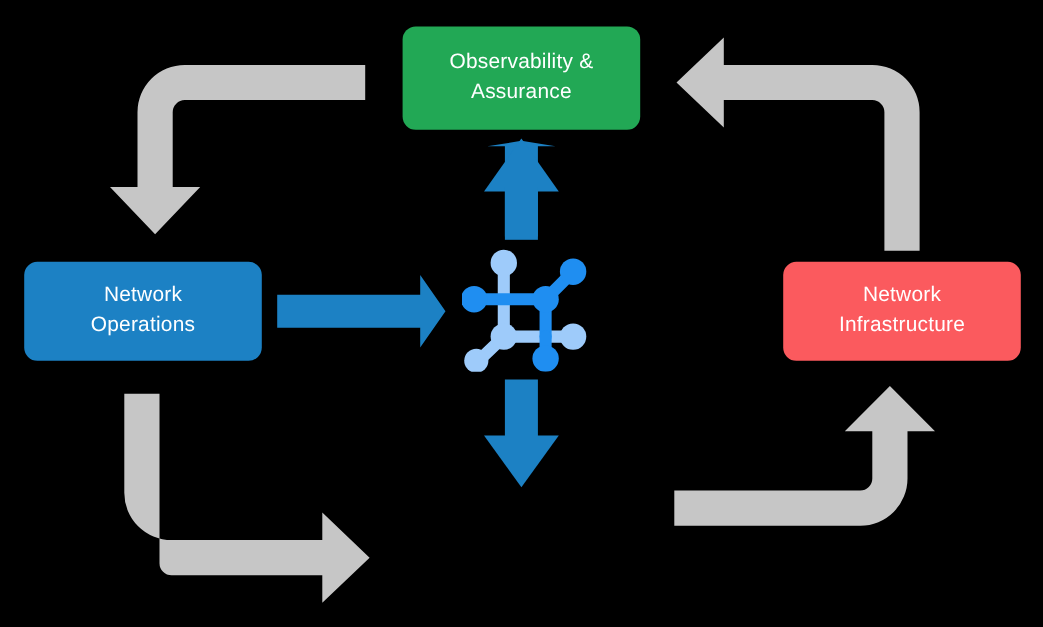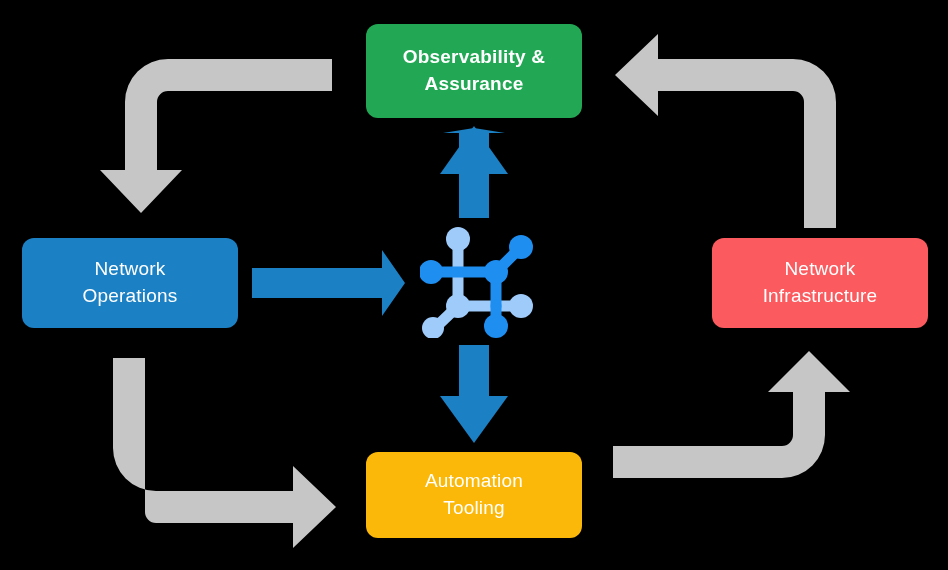--- a/index.html
+++ b/index.html
@@ -41,21 +41,21 @@
     letter-spacing: 0.2px;
     box-sizing: border-box;
     padding: 6px 10px;
     z-index: 5;
   }
   .node-label {
     display: block;
     white-space: pre-line;
   }
   #box-observability {
-    left: 366px; top: 24px; width: 216px; height: 94px; font-weight: bold;
+    left: 366px; top: 24px; width: 216px; height: 94px;
   }
   #box-network-operations {
     left: 22px; top: 238px; width: 216px; height: 90px;
   }
   #box-network-infrastructure {
     left: 712px; top: 238px; width: 216px; height: 90px;
   }
   #box-automation-tooling {
     left: 366px; top: 452px; width: 216px; height: 86px;
   }
@@ -194,18 +194,14 @@
   <div class="node-box" id="box-network-operations" style="background: rgb(28, 129, 196); color: rgb(255, 255, 255);">
     <span class="node-label">Network
 Operations</span>
   </div>
 
   <div class="node-box" id="box-network-infrastructure" style="background: rgb(251, 90, 94); color: rgb(255, 255, 255);">
     <span class="node-label">Network
 Infrastructure</span>
   </div>
 
-  <div class="node-box" id="box-automation-tooling" style="background: rgb(252, 184, 8); color: rgb(255, 255, 255);">
-    <span class="node-label">Automation
-Tooling</span>
-  </div>
 
 </div>
 
 </body></html>

